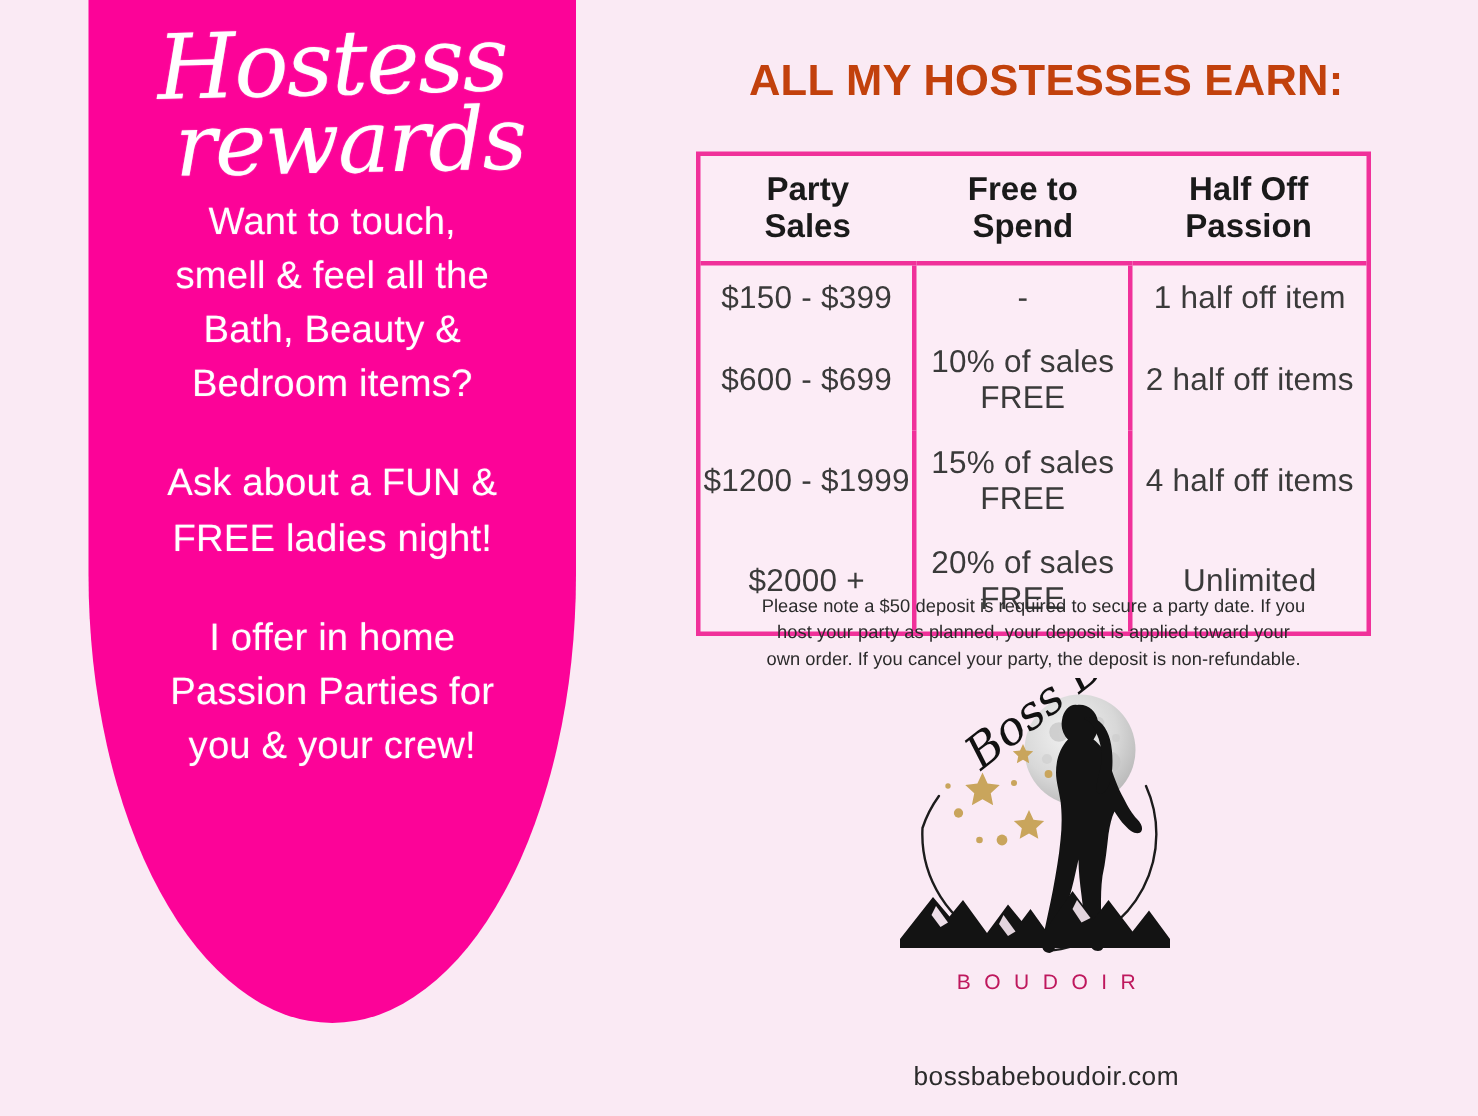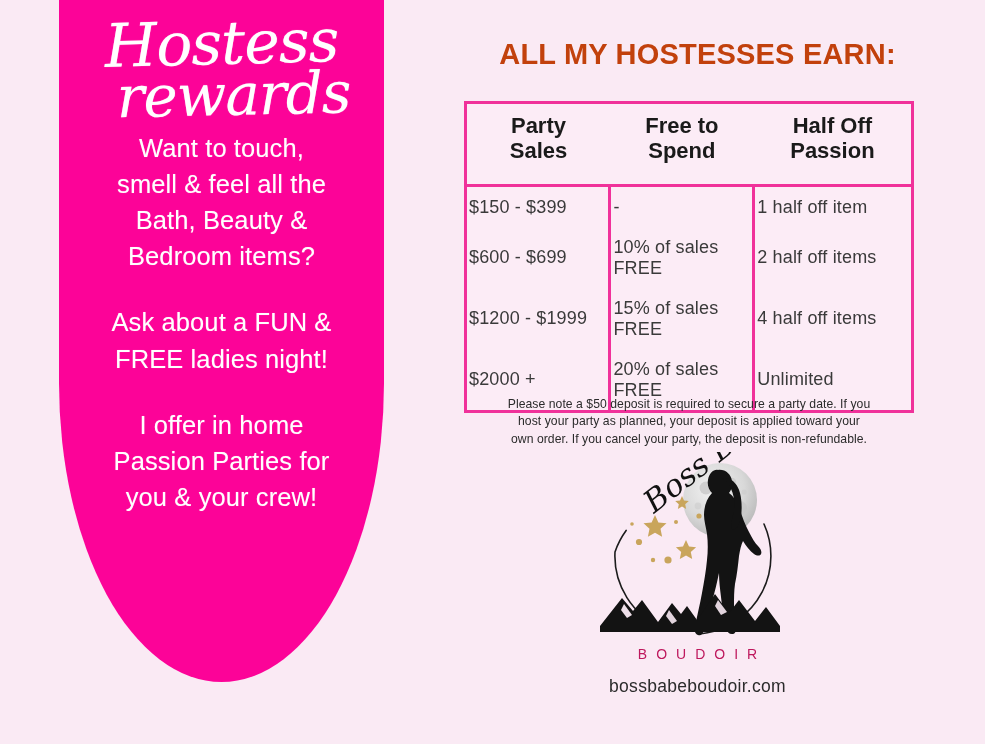--- a/index.html
+++ b/index.html
@@ -113,32 +113,32 @@
   }
   .rewards-table table {
     width: 100%;
     border-collapse: collapse;
     table-layout: fixed;
   }
   .rewards-table th {
     font-size: 22px;
     font-weight: bold;
     color: #1a1a1a;
-    padding: 9px 2px 21px 2px;
+    padding: 9px 2px 11px 2px;
     line-height: 1.14;
     text-align: center;
     border-bottom: 3px solid #f0319a;
     vertical-align: middle;
   }
   .rewards-table th .hl { display: block; }
   .rewards-table td {
-    font-size: 18px;
+    font-size: 21px;
     font-weight: 400;
     color: #3a3a3a;
-    text-align: left;
+    text-align: center;
     padding: 9.5px 2px;
     letter-spacing: 0.15px;
   }
   .rewards-table td.c2, .rewards-table td.c3 {
     border-left: 3px solid #f0319a;
   }
   .rewards-table col.col1 { width: 32.2%; }
   .rewards-table col.col2 { width: 32.4%; }
   .rewards-table col.col3 { width: 35.4%; }
 
@@ -173,21 +173,21 @@
     text-align: center;
     font-size: 14px;
     letter-spacing: 9px;
     color: #be185d;
     font-weight: 400;
     text-indent: 9px;
   }
 
   .website {
     position: absolute;
-    top: 676px;
+    top: 707px;
     left: 0;
     width: 555px;
     text-align: center;
     font-size: 17.5px;
     color: #2b2b2b;
     letter-spacing: 0.3px;
     font-weight: 300;
   }
 </style>
 </head>

